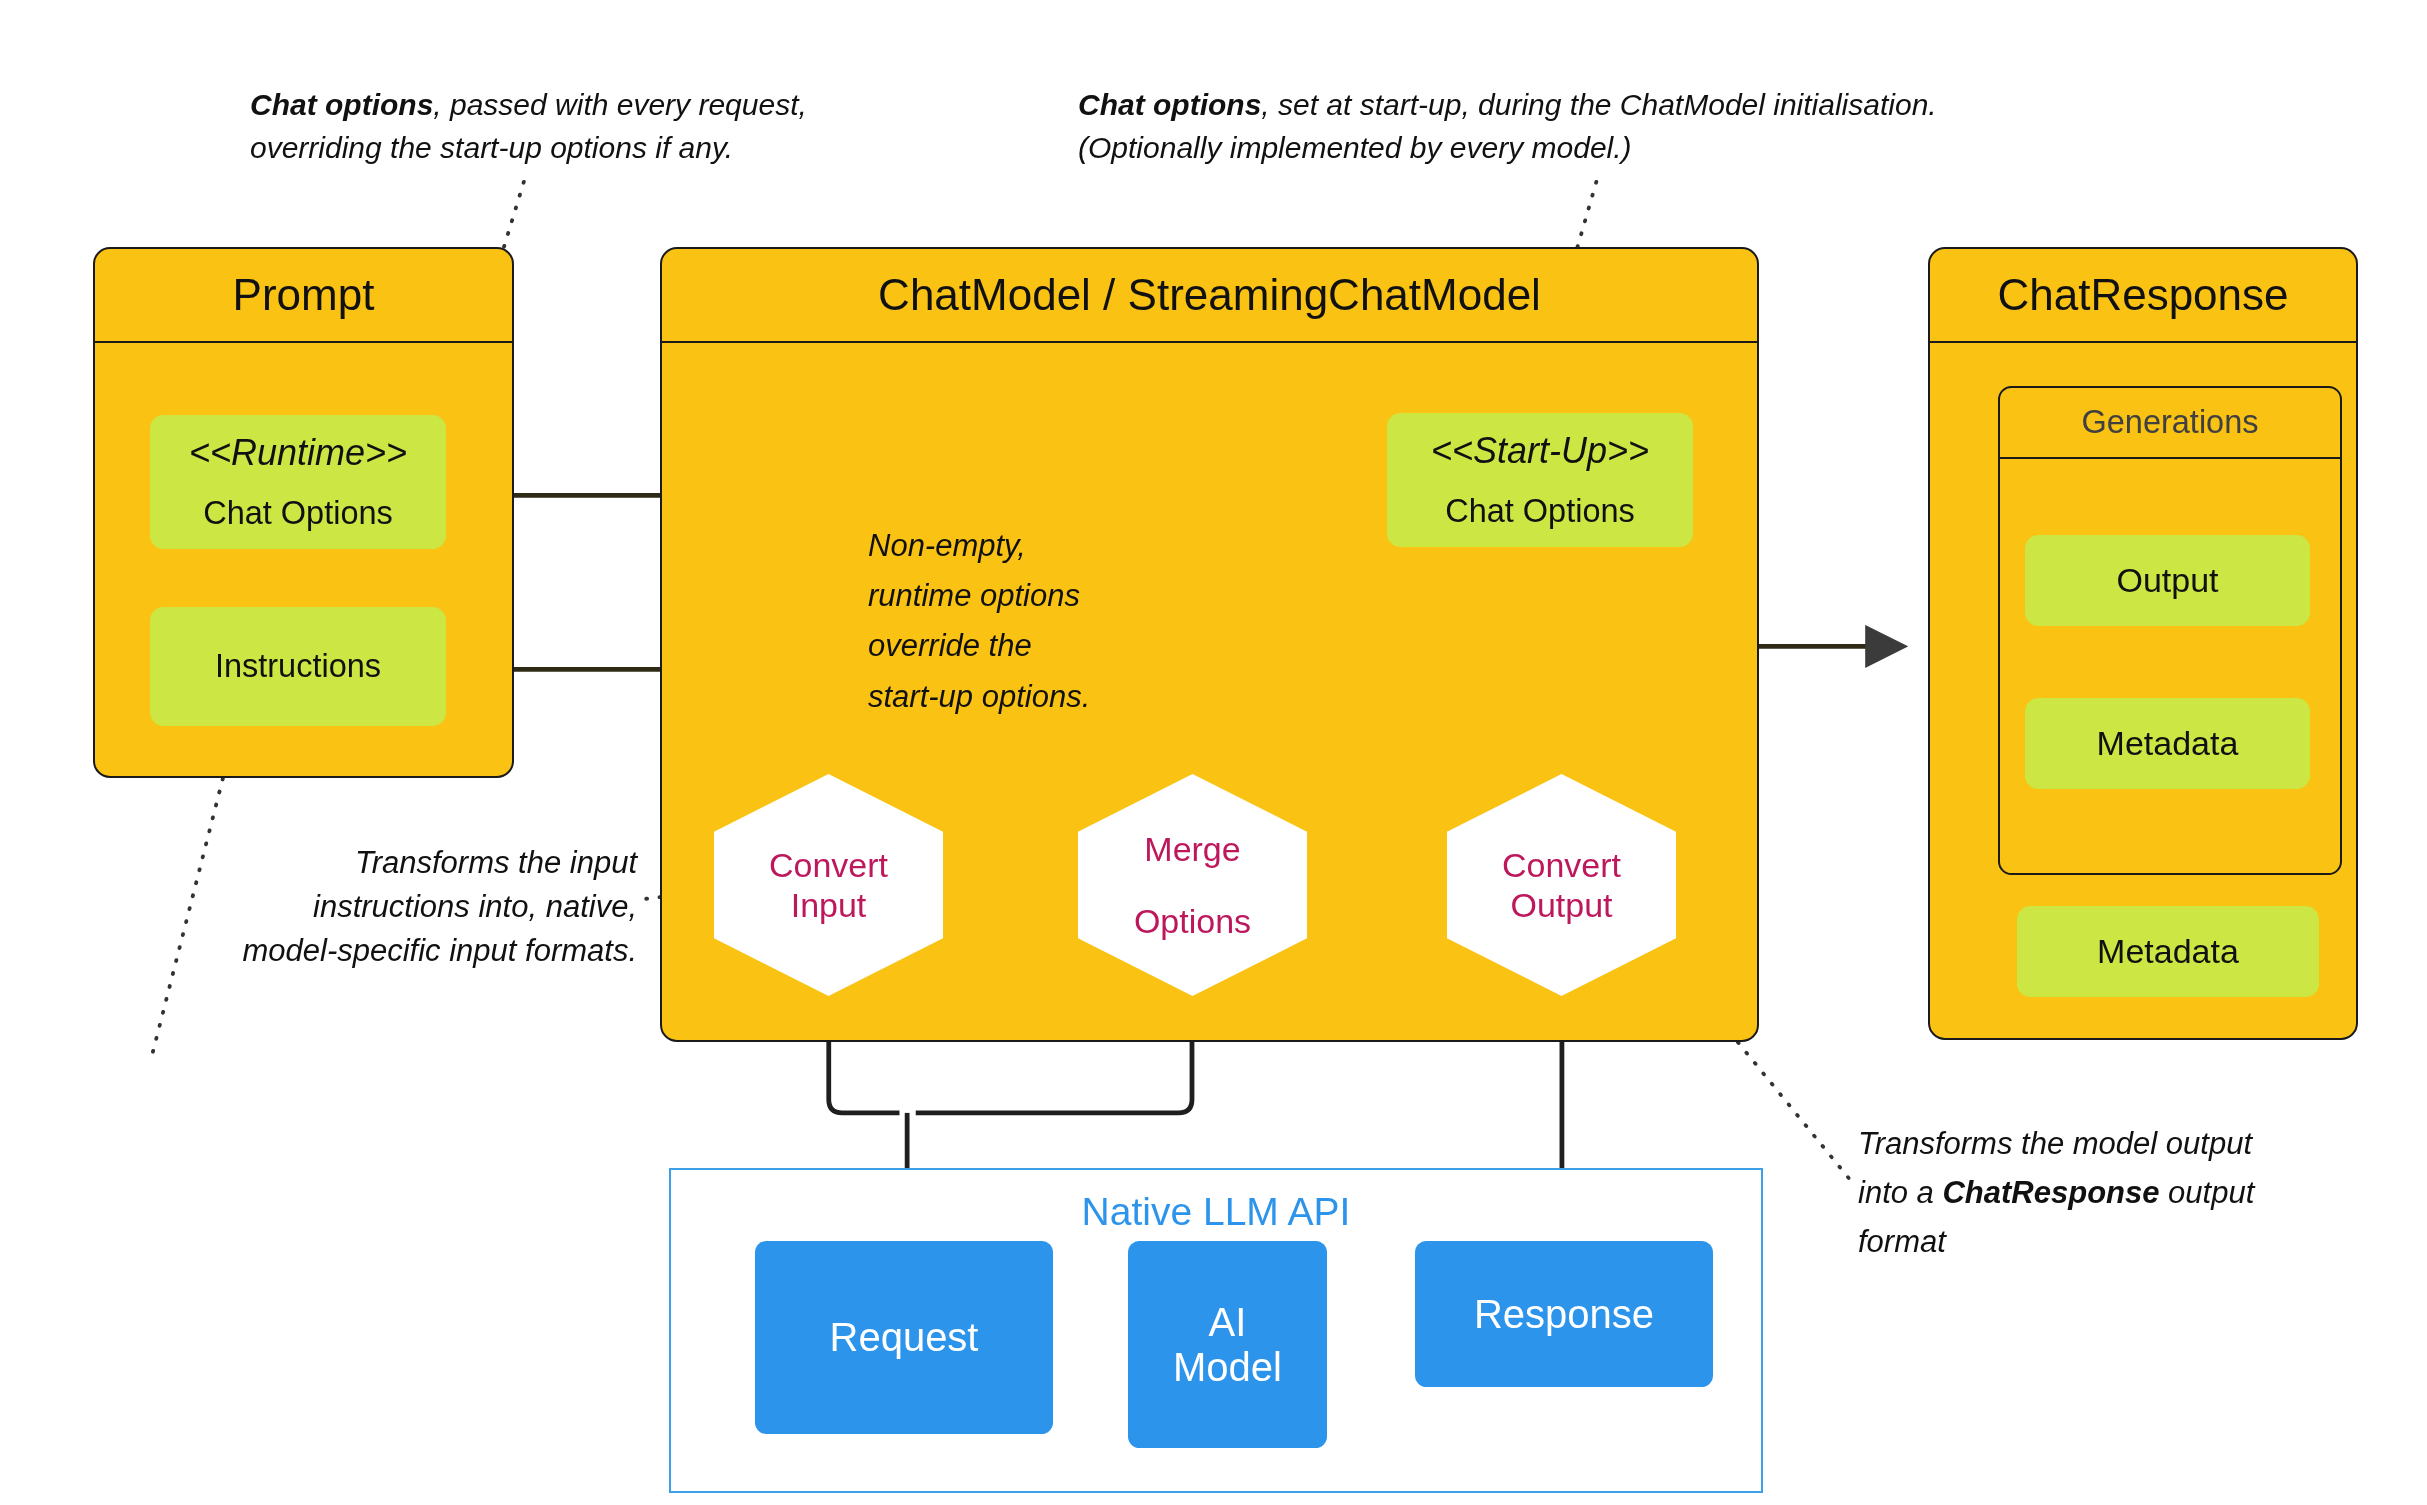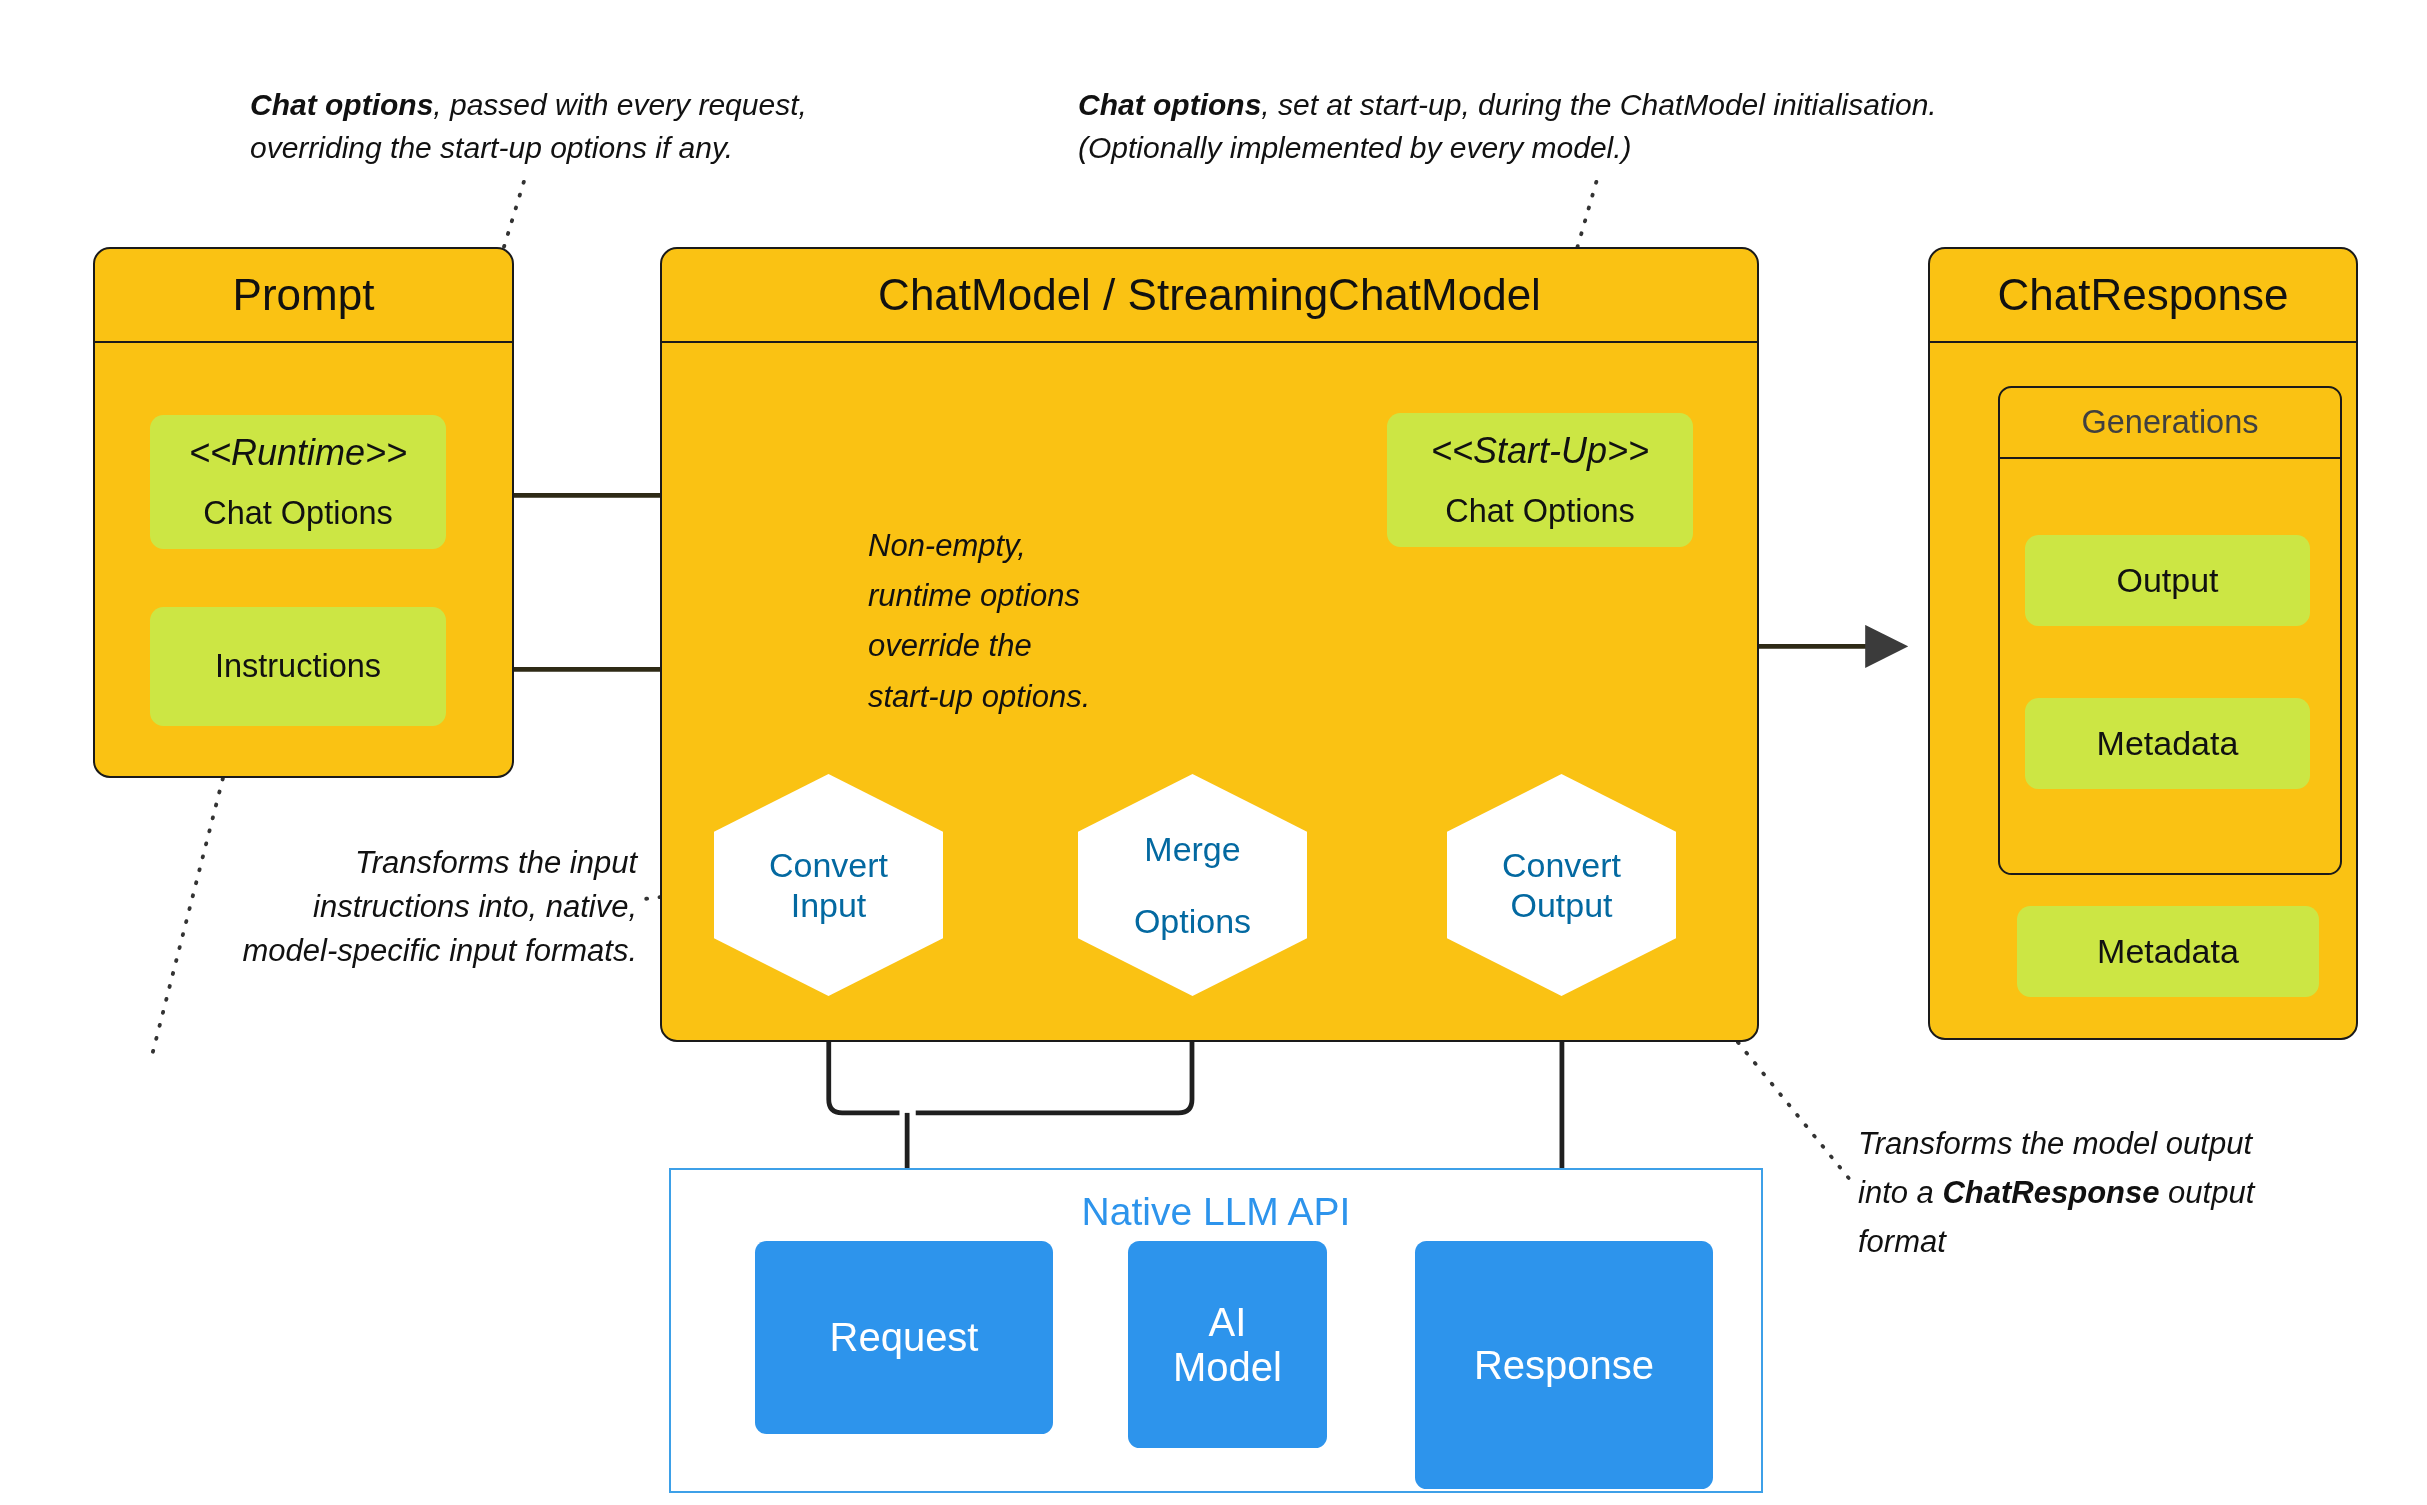--- a/index.html
+++ b/index.html
@@ -9,21 +9,21 @@
   
   .uml-box{position:absolute;background:#FAC213;border:2.9px solid #1a1a1a;border-radius:17px;box-sizing:border-box;}
   .uml-title{position:absolute;left:0;right:0;top:0;display:flex;align-items:center;justify-content:center;
              border-bottom:2.9px solid #1a1a1a;color:#111;box-sizing:border-box;}
   .green{position:absolute;background:#CCE644;border-radius:13.4px;display:flex;flex-direction:column;
          align-items:center;justify-content:center;color:#111;box-sizing:border-box;text-align:center;gap:13px;}
   .stereo{font-style:italic;}
   .blue{position:absolute;background:#2D94EC;border-radius:11.5px;display:flex;flex-direction:column;
         align-items:center;justify-content:center;color:#ffffff;box-sizing:border-box;text-align:center;line-height:1.12;}
   .hex{position:absolute;background:#ffffff;display:flex;flex-direction:column;align-items:center;justify-content:center;
-       color:#0369a1;text-align:center;line-height:1.18;box-sizing:border-box;
+       color:#be185d;text-align:center;line-height:1.18;box-sizing:border-box;
        clip-path:polygon(50% 0%, 100% 26%, 100% 74%, 50% 100%, 0% 74%, 0% 26%);}
   .note{position:absolute;color:#111;font-style:italic;line-height:1.42;}
   .note b{font-weight:bold;font-style:italic;}
   .api-frame{position:absolute;border:2.9px solid #3DA0E8;background:#ffffff;box-sizing:border-box;}
   .api-title{position:absolute;color:#2D94EC;text-align:center;}
   svg.wires{position:absolute;left:0;top:0;width:2427px;height:1506px;pointer-events:none;}
 </style>
 </head>
 <body>
 
@@ -130,21 +130,21 @@
   <div class="api-frame" style="left:669px;top:1168px;width:1094px;height:325px;"></div>
   <div class="api-title" style="left:669px;top:1190px;width:1094px;font-size:39px;">Native LLM API</div>
 
   <div class="blue" style="left:755px;top:1241px;width:298px;height:193px;font-size:40px;">
     <span>Request</span>
   </div>
   <div class="blue" style="left:1128px;top:1241px;width:199px;height:207px;font-size:40px;">
     <span>AI</span>
     <span>Model</span>
   </div>
-  <div class="blue" style="left:1415px;top:1241px;width:298px;height:248px;font-size:40px;">
+  <div class="blue" style="left:1415px;top:1241px;width:298px;height:146px;font-size:40px;">
     <span>Response</span>
   </div>
 
   <div class="note" style="left:178px;top:841px;width:459px;font-size:31px;text-align:right;">
     <div>Transforms the input</div>
     <div>instructions into, native,</div>
     <div>model-specific input formats.</div>
   </div>
 
 

